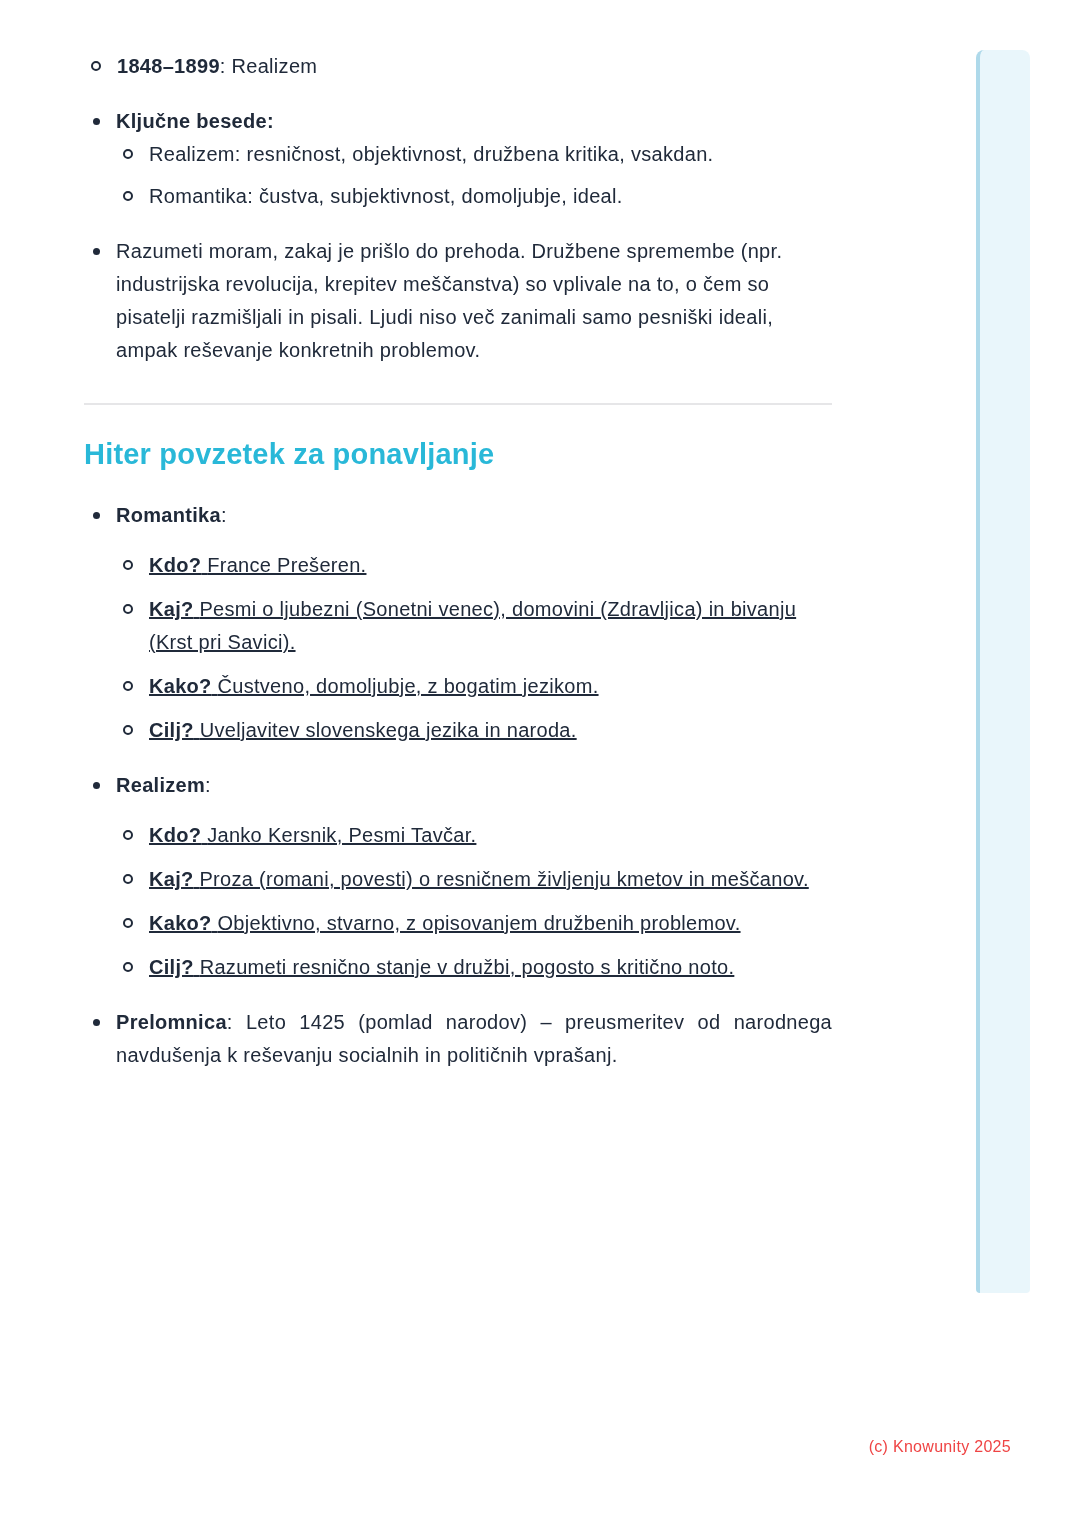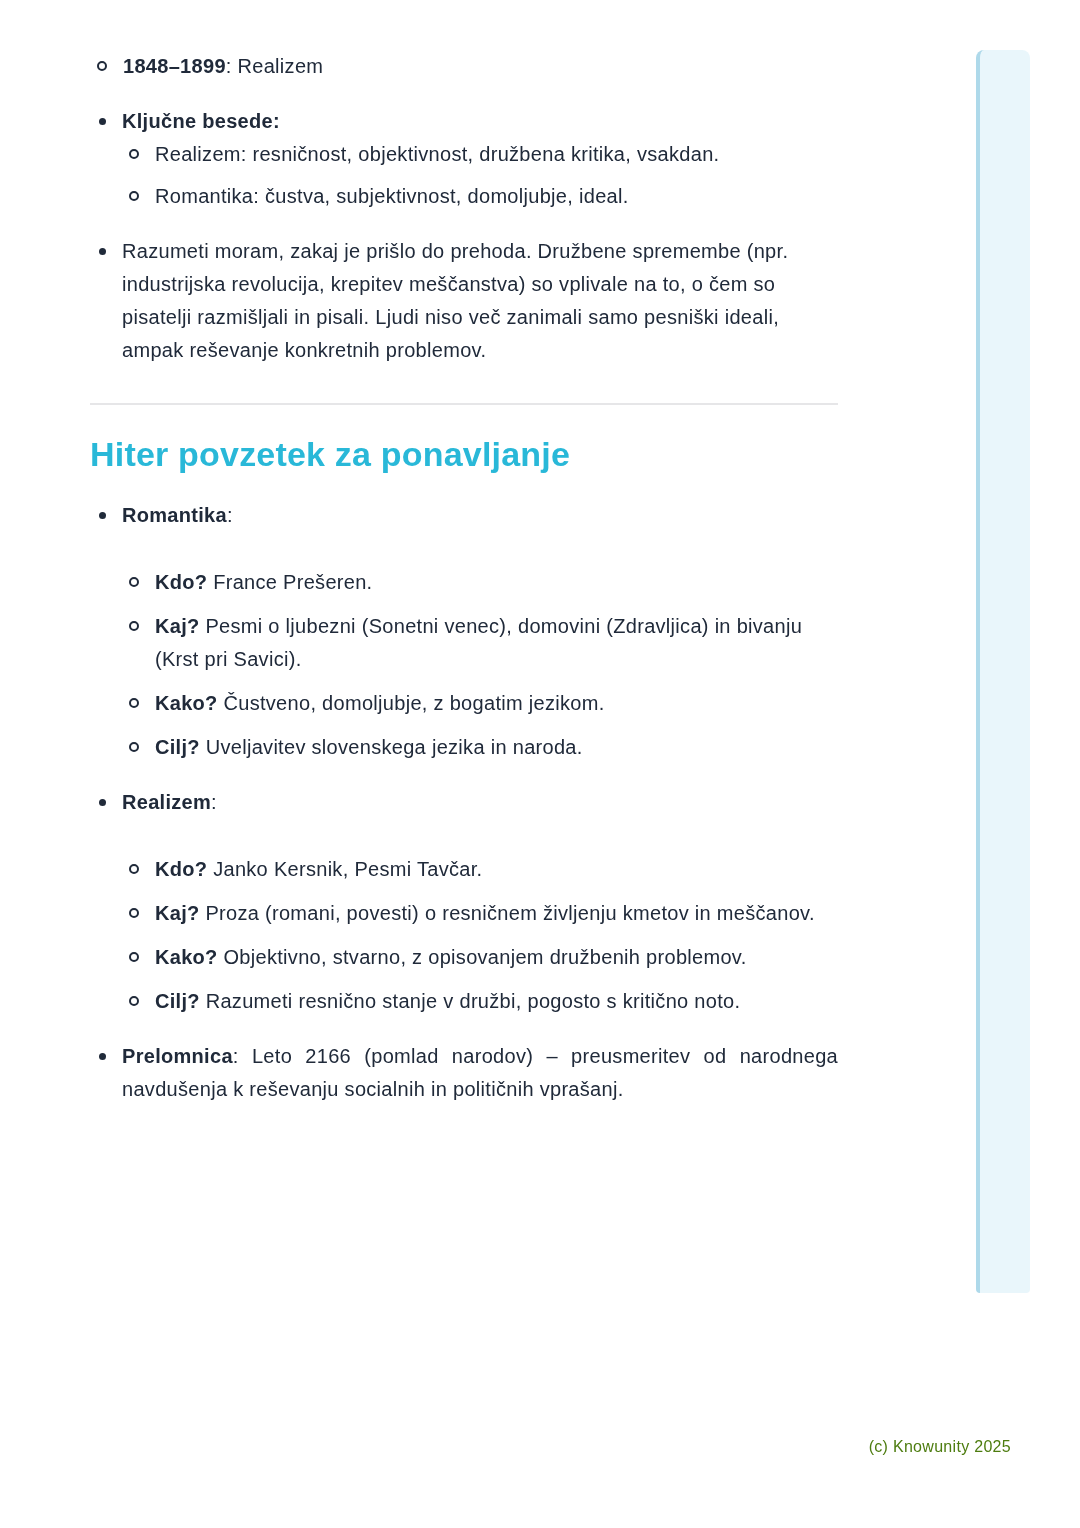--- a/index.html
+++ b/index.html
@@ -22,21 +22,21 @@
     left: 976px; top: 50px;
     width: 50px; height: 1243px;
     background: #e9f6fb;
     border-left: 4px solid #aed9ea;
     border-radius: 8px 8px 4px 4px;
   }
 
   
   .content {
     position: absolute;
-    left: 90px; top: 50px;
+    left: 84px; top: 50px;
     width: 748px;
     font-size: 20px;
     line-height: 33px;
     letter-spacing: 0.3px;
   }
 
   ul { margin: 0; padding: 0; list-style: none; }
   li { position: relative; }
 
   
@@ -58,51 +58,51 @@
     left: 7px; top: 11px;
     width: 6px; height: 6px;
     border: 2px solid #202a3a;
     border-radius: 50%;
     background: transparent;
   }
 
   
   .notes ul.l2 { margin-top: 0; }
   .notes li.l2 + li.l2 { margin-top: 9px; }
-  .summary ul.l2 { margin-top: 34px; }
+  .summary ul.l2 { margin-top: 17px; text-decoration: underline; }
   .summary li.l2 + li.l2 { margin-top: 11px; }
   ul.orphan { margin-top: 0; }
 
   .b { font-weight: 700; }
   .justify { text-align: justify; }
 
   hr.divider {
     border: none;
     border-top: 2px solid #e6e6e8;
     margin: 36px 0 0 0;
     width: 100%;
   }
 
   h1.section-heading {
     margin: 30px 0 0 0;
-    font-size: 34px;
+    font-size: 29px;
     line-height: 38px;
     font-weight: 700;
     color: #29b8d8;
     letter-spacing: 0.2px;
   }
   .summary > ul.top { margin-top: 26px; }
 
   .footer-credit {
     position: absolute;
     top: 1437px;
     right: 69px;
     font-size: 16px;
     line-height: 20px;
-    color: #4d7c0f;
+    color: #ef4444;
     letter-spacing: 0.3px;
   }
 </style>
 </head>
 <body>
 
 <div class="page">
 
   <div class="accent-bar"></div>
 
@@ -148,21 +148,21 @@
           <span class="b">Realizem</span><span>:</span>
           <ul class="l2">
             <li class="l2"><span class="b">Kdo?</span> <span>Janko Kersnik, Pesmi Tavčar.</span></li>
             <li class="l2"><span class="b">Kaj?</span> <span>Proza (romani, povesti) o resničnem življenju kmetov in meščanov.</span></li>
             <li class="l2"><span class="b">Kako?</span> <span>Objektivno, stvarno, z opisovanjem družbenih problemov.</span></li>
             <li class="l2"><span class="b">Cilj?</span> <span>Razumeti resnično stanje v družbi, pogosto s kritično noto.</span></li>
           </ul>
         </li>
 
         <li class="l1 justify">
-          <span class="b">Prelomnica</span><span>: Leto 2166 (pomlad narodov) – preusmeritev od narodnega navdušenja k reševanju socialnih in političnih vprašanj.</span>
+          <span class="b">Prelomnica</span><span>: Leto 1425 (pomlad narodov) – preusmeritev od narodnega navdušenja k reševanju socialnih in političnih vprašanj.</span>
         </li>
 
       </ul>
     </section>
 
   </div>
 
   <div class="footer-credit">(c) Knowunity 2025</div>
 
 </div>

